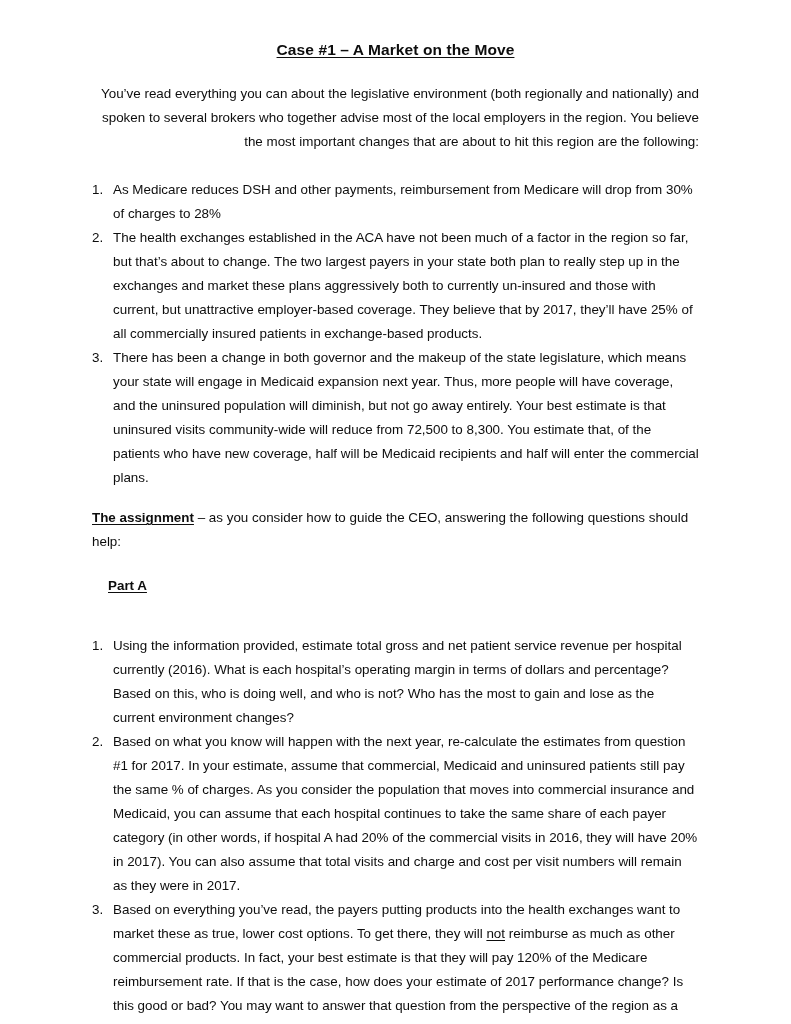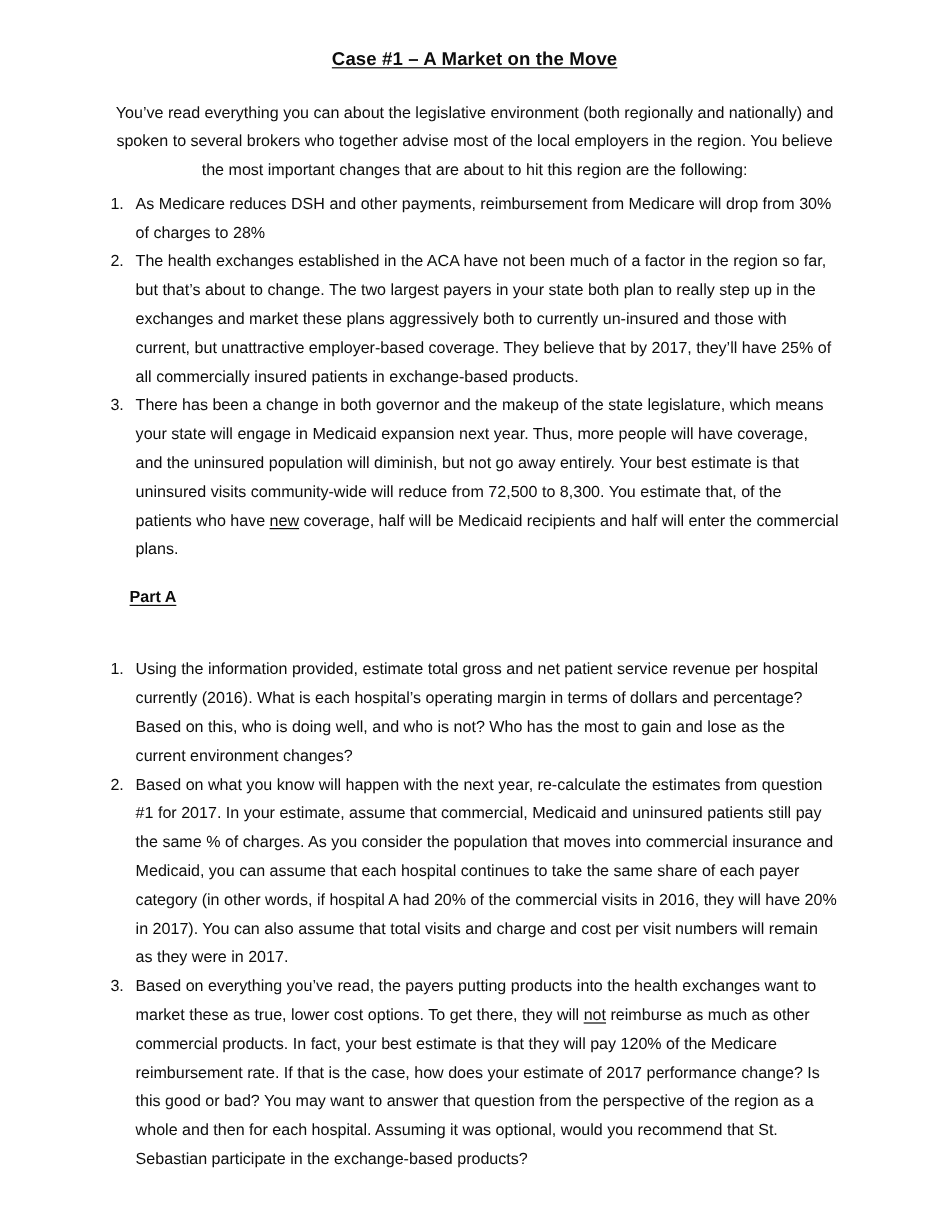--- a/index.html
+++ b/index.html
@@ -32,22 +32,22 @@
     font-weight: bold;
     text-decoration: underline;
     text-underline-offset: 2px;
     letter-spacing: 0.1px;
     margin: 0 0 22px 0;
     line-height: 1.3;
   }
   .para {
     font-size: 13.4px;
     line-height: 24px;
-    margin: 0 0 4px 0;
-    text-align: center;
+    margin: 0 0 24px 0;
+    text-align: right;
   }
   ol.num-list {
     list-style: none;
     margin: 0 0 16px 0;
     padding: 0;
     counter-reset: none;
   }
   ol.num-list > li {
     position: relative;
     padding-left: 21px;
@@ -79,21 +79,20 @@
     font-weight: bold;
     text-decoration: underline;
     text-underline-offset: 2px;
     display: inline-block;
     margin: 0 0 18px 16px;
   }
   .part-heading-wrap {
     margin: 0 0 18px 0;
   }
   .u {
-    text-decoration: underline;
     text-underline-offset: 1.5px;
   }
   .u-strong {
     text-decoration: underline;
     text-underline-offset: 1.5px;
     font-weight: normal;
   }
 </style>
 </head>
 <body>
@@ -112,20 +111,21 @@
       </li>
       <li>
         <span class="marker">2.</span>
         <span>The health exchanges established in the ACA have not been much of a factor in the region so far, but that’s about to change. The two largest payers in your state both plan to really step up in the exchanges and market these plans aggressively both to currently un-insured and those with current, but unattractive employer-based coverage. They believe that by 2017, they’ll have 25% of all commercially insured patients in exchange-based products.</span>
       </li>
       <li>
         <span class="marker">3.</span><span>There has been a change in both governor and the makeup of the state legislature, which means your state will engage in Medicaid expansion next year. Thus, more people will have coverage, and the uninsured population will diminish, but not go away entirely. Your best estimate is that uninsured visits community-wide will reduce from 72,500 to 8,300. You estimate that, of the patients who have </span><span class="u">new</span><span> coverage, half will be Medicaid recipients and half will enter the commercial plans.</span>
       </li>
     </ol>
 
+    <p class="assignment-line"><span class="assignment-label">The assignment</span><span> – as you consider how to guide the CEO, answering the following questions should help:</span></p>
 
     <div class="part-heading-wrap">
       <span class="part-heading">Part A</span>
     </div>
 
     <ol class="num-list">
       <li>
         <span class="marker">1.</span>
         <span>Using the information provided, estimate total gross and net patient service revenue per hospital currently (2016). What is each hospital’s operating margin in terms of dollars and percentage? Based on this, who is doing well, and who is not? Who has the most to gain and lose as the current environment changes?</span>
       </li>

